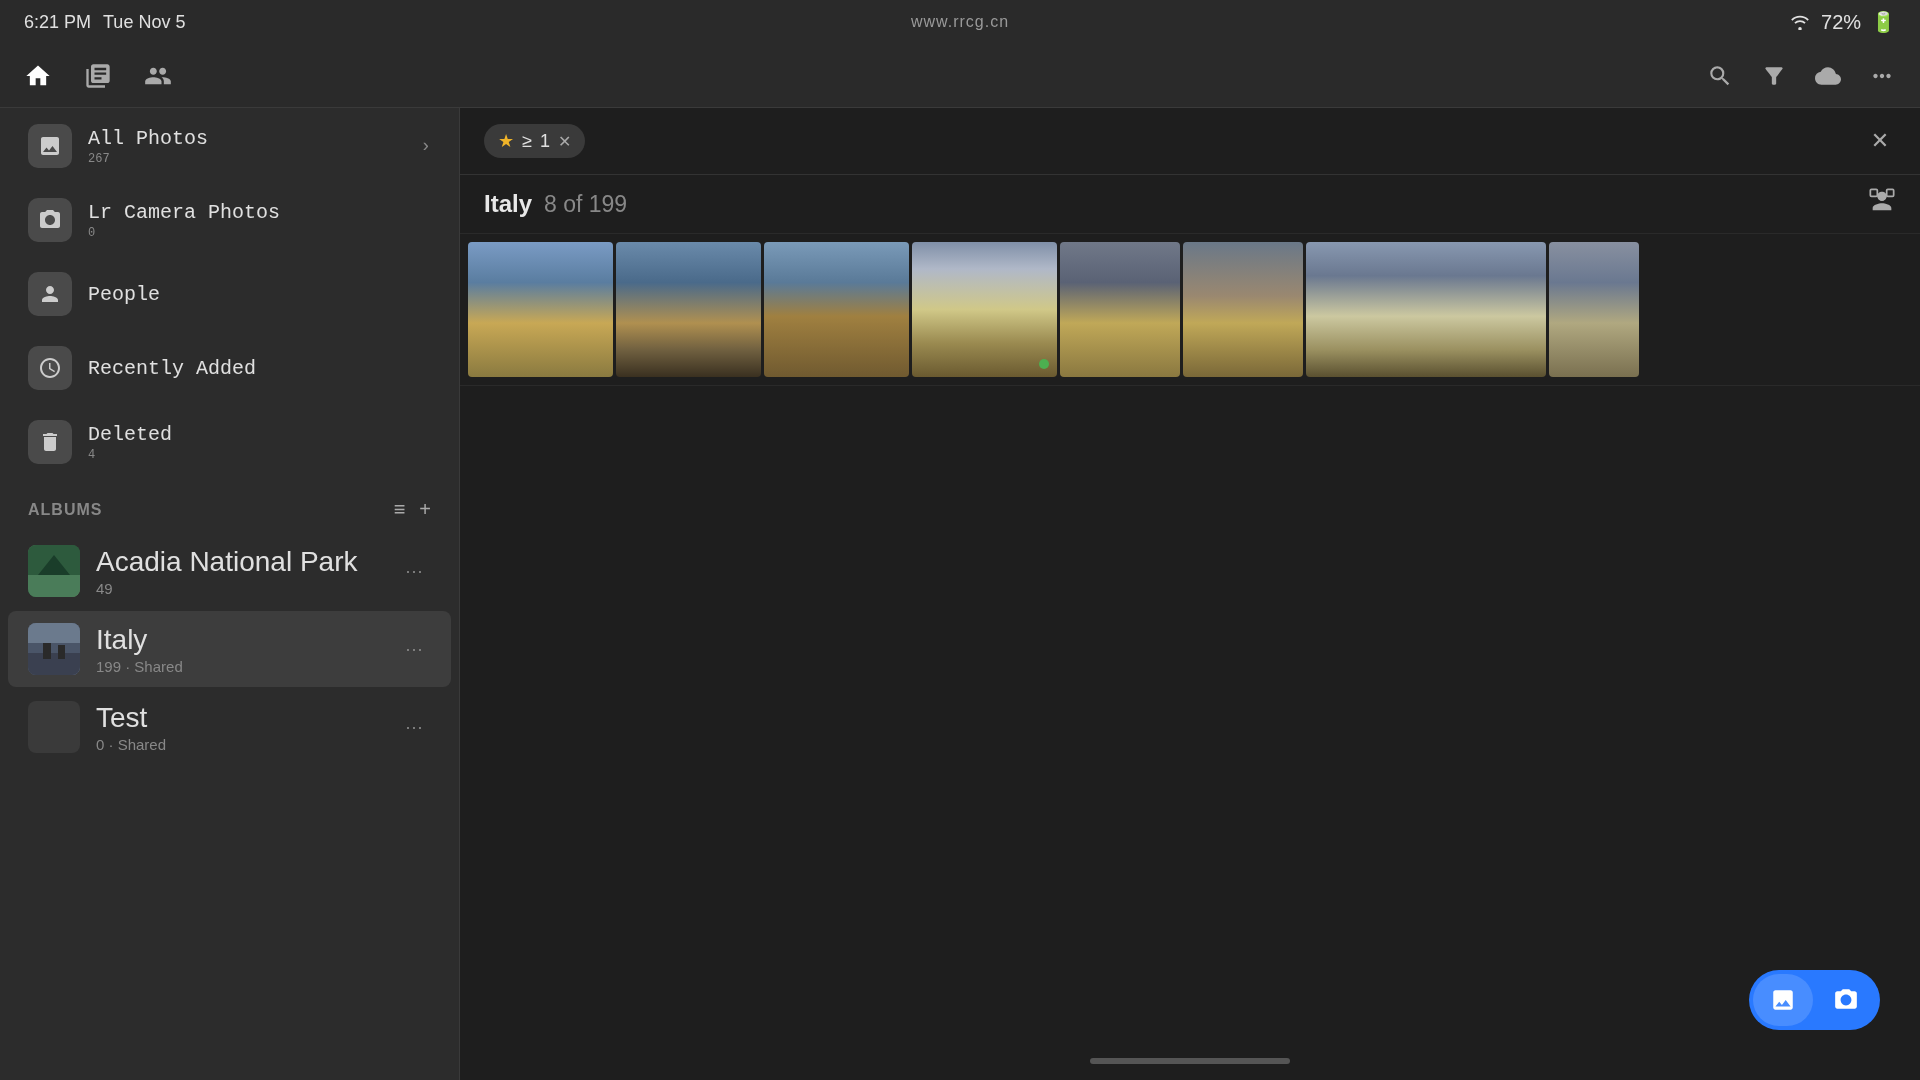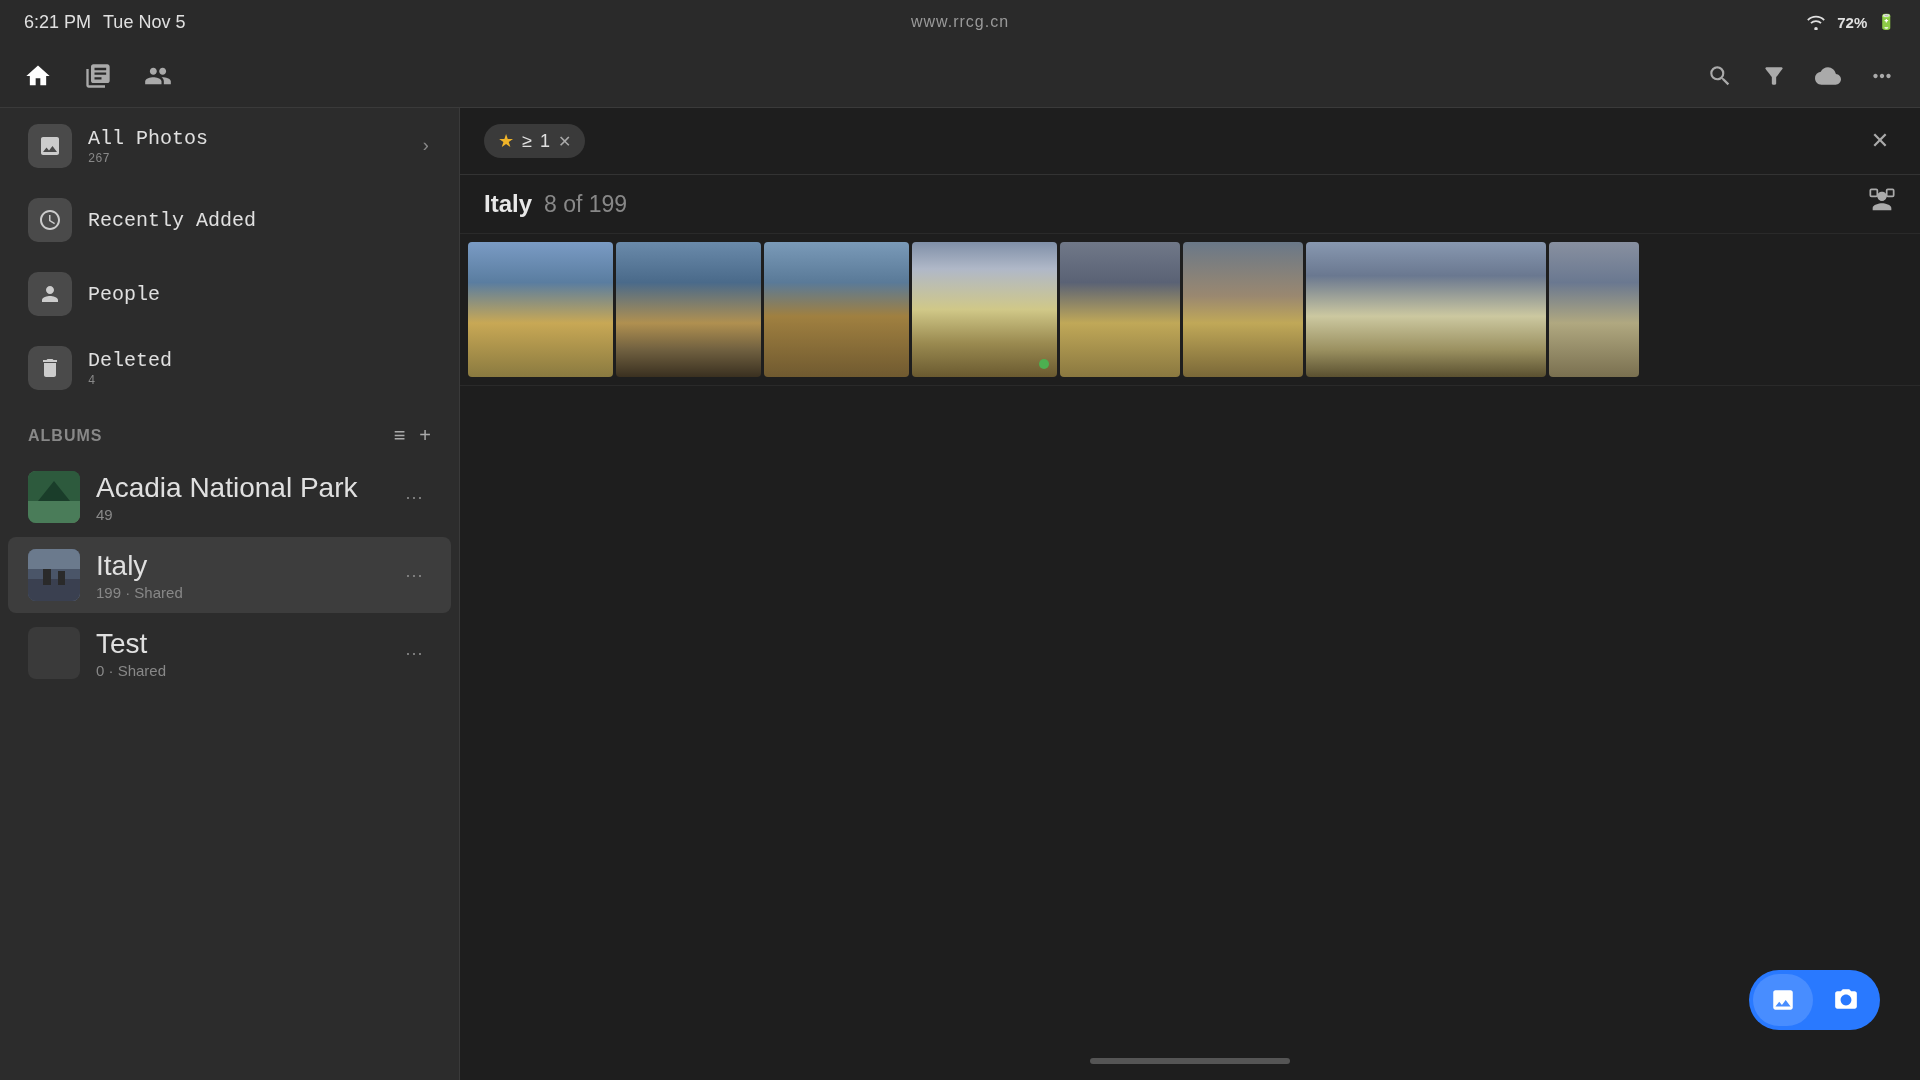--- a/index.html
+++ b/index.html
@@ -19,21 +19,21 @@
       background: #2a2a2a;
       display: flex;
       align-items: center;
       justify-content: space-between;
       padding: 0 24px;
       font-size: 18px;
       font-weight: 500;
       color: #e0e0e0;
     }
     .status-left { display: flex; gap: 12px; align-items: center; }
-    .status-right { display: flex; gap: 10px; align-items: center; font-size: 15px; font-weight: bold; }
+    .status-right { display: flex; gap: 10px; align-items: center; font-size: 20px; }
 
     
     .nav-bar {
       height: 64px;
       background: #2a2a2a;
       display: flex;
       align-items: center;
       justify-content: space-between;
       padding: 0 20px;
       border-bottom: 1px solid #3a3a3a;
@@ -332,40 +332,51 @@
           <path d="M21 19V5c0-1.1-.9-2-2-2H5c-1.1 0-2 .9-2 2v14c0 1.1.9 2 2 2h14c1.1 0 2-.9 2-2zM8.5 13.5l2.5 3.01L14.5 12l4.5 6H5l3.5-4.5z"></path>
         </svg>
       </div>
       <div class="sidebar-item-info">
         <div class="sidebar-item-name">All Photos</div>
         <div class="sidebar-item-count">267</div>
       </div>
       <div class="sidebar-item-arrow">›</div>
     </div>
 
+    <div class="sidebar-item">
+      <div class="sidebar-item-icon">
+        <svg width="24" height="24" viewBox="0 0 24 24" fill="#ccc">
+          <path d="M9 2L7.17 4H4c-1.1 0-2 .9-2 2v12c0 1.1.9 2 2 2h16c1.1 0 2-.9 2-2V6c0-1.1-.9-2-2-2h-3.17L15 2H9zm3 15c-2.76 0-5-2.24-5-5s2.24-5 5-5 5 2.24 5 5-2.24 5-5 5z"></path>
+        </svg>
+      </div>
+      <div class="sidebar-item-info">
+        <div class="sidebar-item-name">Lr Camera Photos</div>
+        <div class="sidebar-item-count">0</div>
+      </div>
+    </div>
+
+    <div class="sidebar-item">
+      <div class="sidebar-item-icon">
+        <svg width="24" height="24" viewBox="0 0 24 24" fill="#ccc">
+          <path d="M12 12c2.21 0 4-1.79 4-4s-1.79-4-4-4-4 1.79-4 4 1.79 4 4 4zm0 2c-2.67 0-8 1.34-8 4v2h16v-2c0-2.66-5.33-4-8-4z"></path>
+        </svg>
+      </div>
+      <div class="sidebar-item-info">
+        <div class="sidebar-item-name">People</div>
+      </div>
+    </div>
 
     <div class="sidebar-item">
       <div class="sidebar-item-icon">
         <svg width="24" height="24" viewBox="0 0 24 24" fill="#ccc">
           <path d="M11.99 2C6.47 2 2 6.48 2 12s4.47 10 9.99 10C17.52 22 22 17.52 22 12S17.52 2 11.99 2zM12 20c-4.42 0-8-3.58-8-8s3.58-8 8-8 8 3.58 8 8-3.58 8-8 8zm.5-13H11v6l5.25 3.15.75-1.23-4.5-2.67V7z"></path>
         </svg>
       </div>
       <div class="sidebar-item-info">
         <div class="sidebar-item-name">Recently Added</div>
-      </div>
-    </div>
-
-    <div class="sidebar-item">
-      <div class="sidebar-item-icon">
-        <svg width="24" height="24" viewBox="0 0 24 24" fill="#ccc">
-          <path d="M12 12c2.21 0 4-1.79 4-4s-1.79-4-4-4-4 1.79-4 4 1.79 4 4 4zm0 2c-2.67 0-8 1.34-8 4v2h16v-2c0-2.66-5.33-4-8-4z"></path>
-        </svg>
-      </div>
-      <div class="sidebar-item-info">
-        <div class="sidebar-item-name">People</div>
       </div>
     </div>
 
     <div class="sidebar-item">
       <div class="sidebar-item-icon">
         <svg width="24" height="24" viewBox="0 0 24 24" fill="#ccc">
           <path d="M6 19c0 1.1.9 2 2 2h8c1.1 0 2-.9 2-2V7H6v12zM19 4h-3.5l-1-1h-5l-1 1H5v2h14V4z"></path>
         </svg>
       </div>
       <div class="sidebar-item-info">

